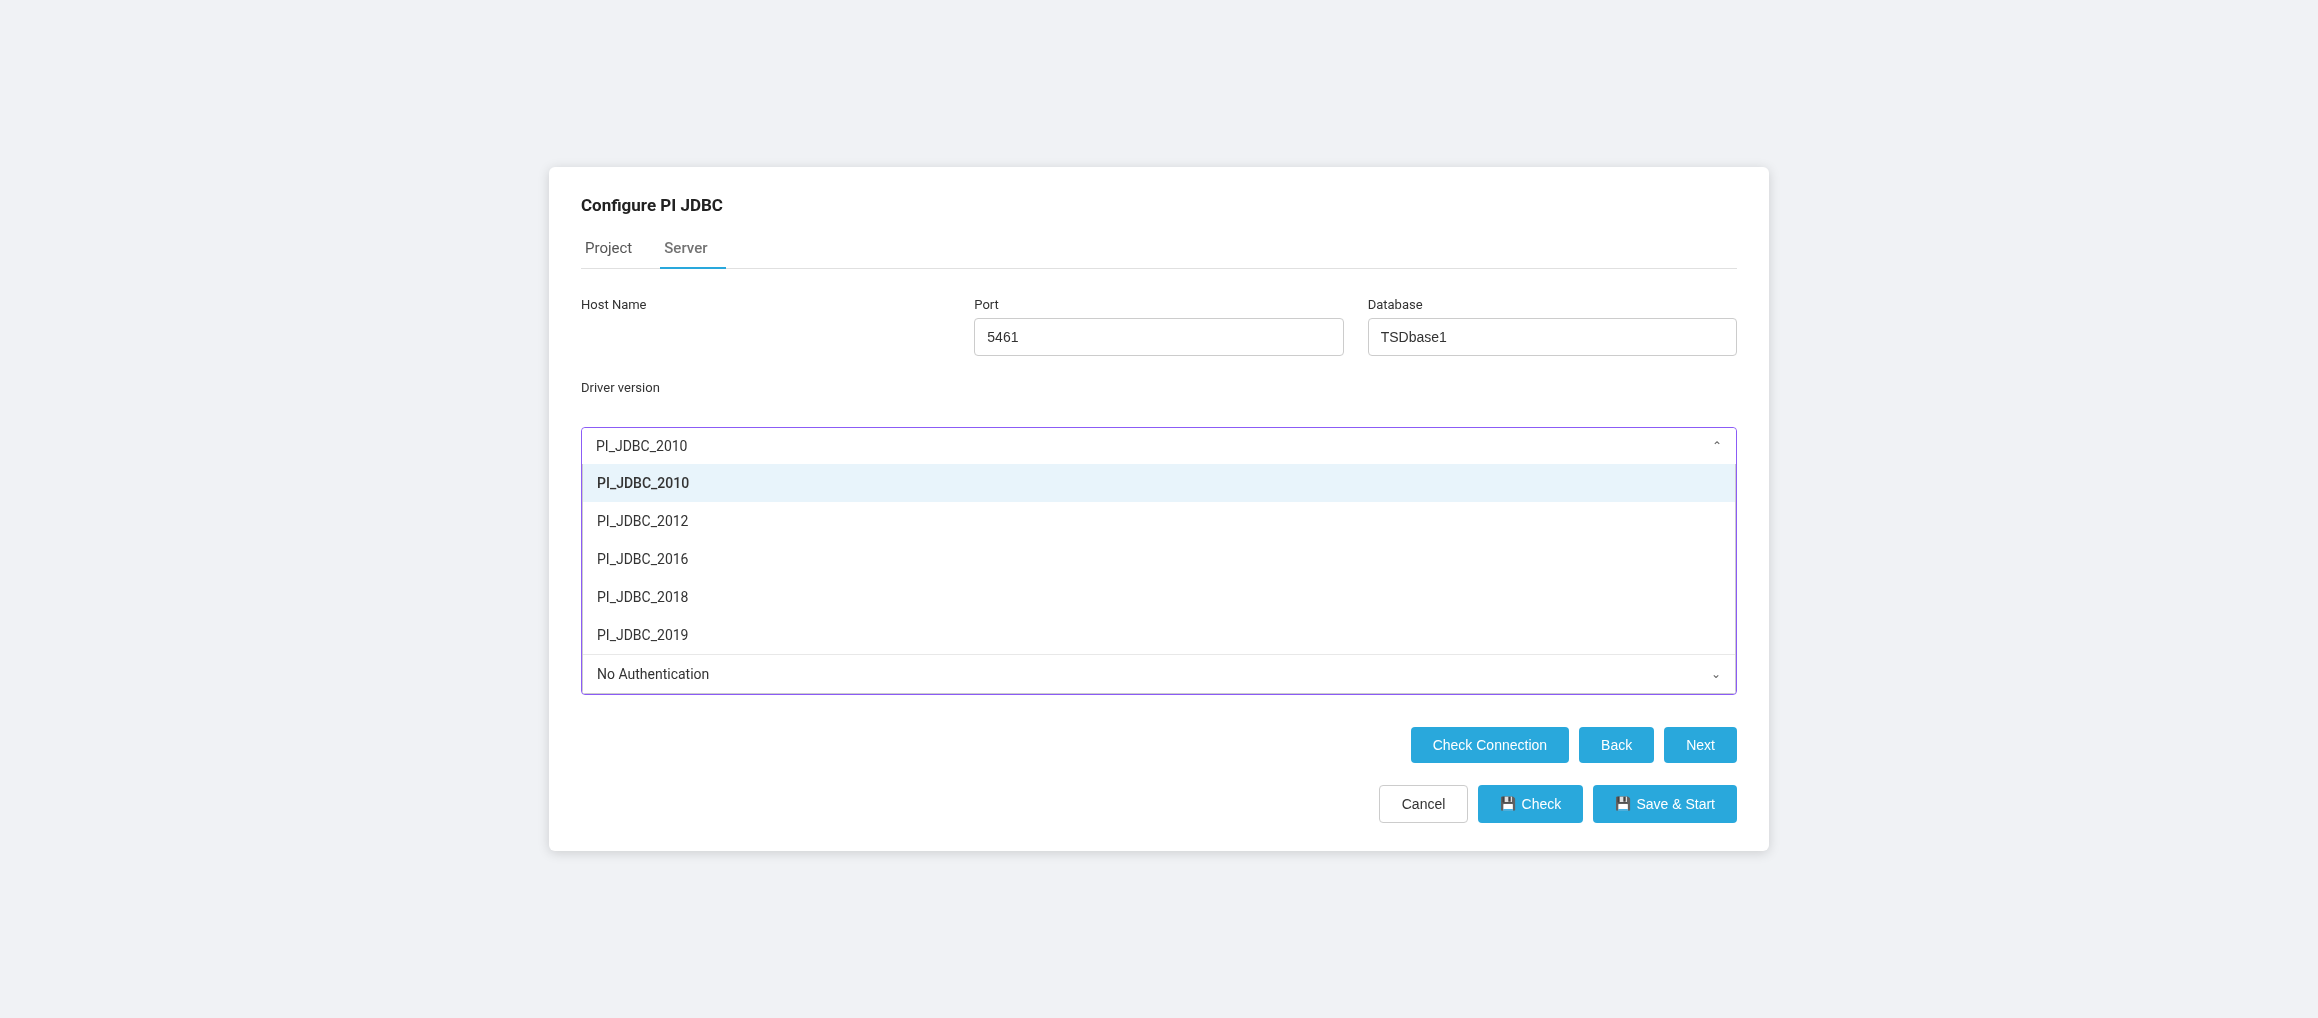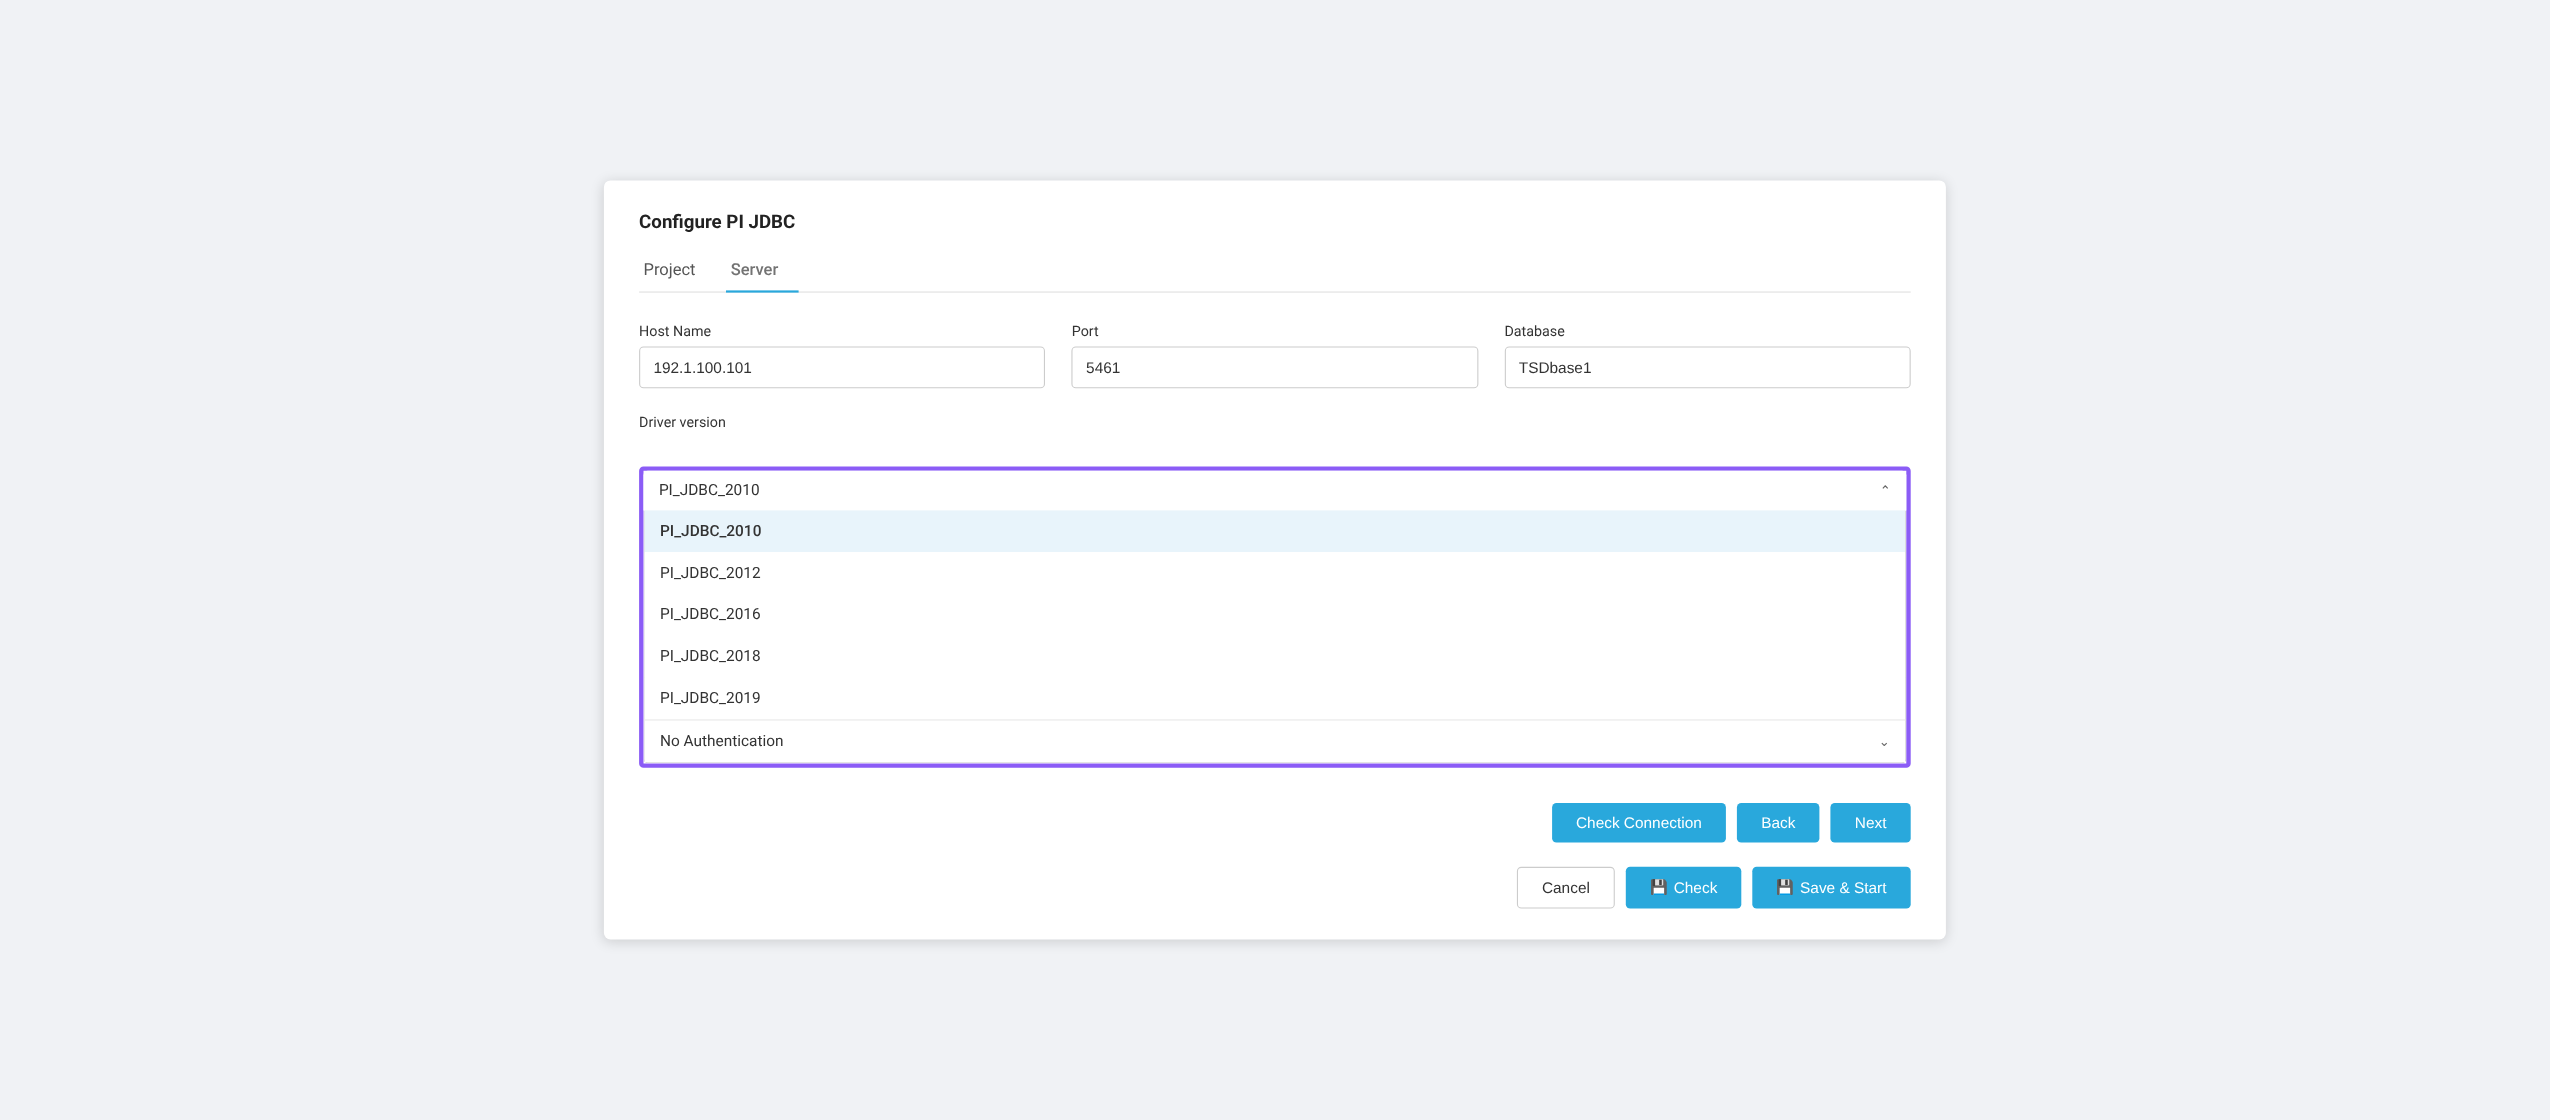--- a/index.html
+++ b/index.html
@@ -73,21 +73,21 @@
     .driver-section {
       margin-bottom: 18px;
     }
     .driver-label {
       font-size: 13px;
       color: #333;
       margin-bottom: 6px;
     }
     .driver-select-wrapper {
       position: relative;
-      border: 4px solid #8b5cf6;
+      border: 1px solid #8b5cf6;
       border-radius: 4px;
       margin-top: 32px;
     }
     .driver-select-display {
       display: flex;
       align-items: center;
       justify-content: space-between;
       padding: 10px 14px;
       font-size: 14px;
       color: #333;
@@ -178,21 +178,20 @@
       <span>Project</span>
     </div>
     <div class="tab active">
       <span>Server</span>
     </div>
   </div>
 
   <div class="fields-row">
     <div class="field-group host">
       <label class="field-label">Host Name</label>
-      <input class="field-input" type="text" value="192.1.100.101" style="">
     </div>
     <div class="field-group port">
       <label class="field-label">Port</label>
       <input class="field-input" type="text" value="5461" style="">
     </div>
     <div class="field-group database">
       <label class="field-label">Database</label>
       <input class="field-input" type="text" value="TSDbase1" style="">
     </div>
   </div>

